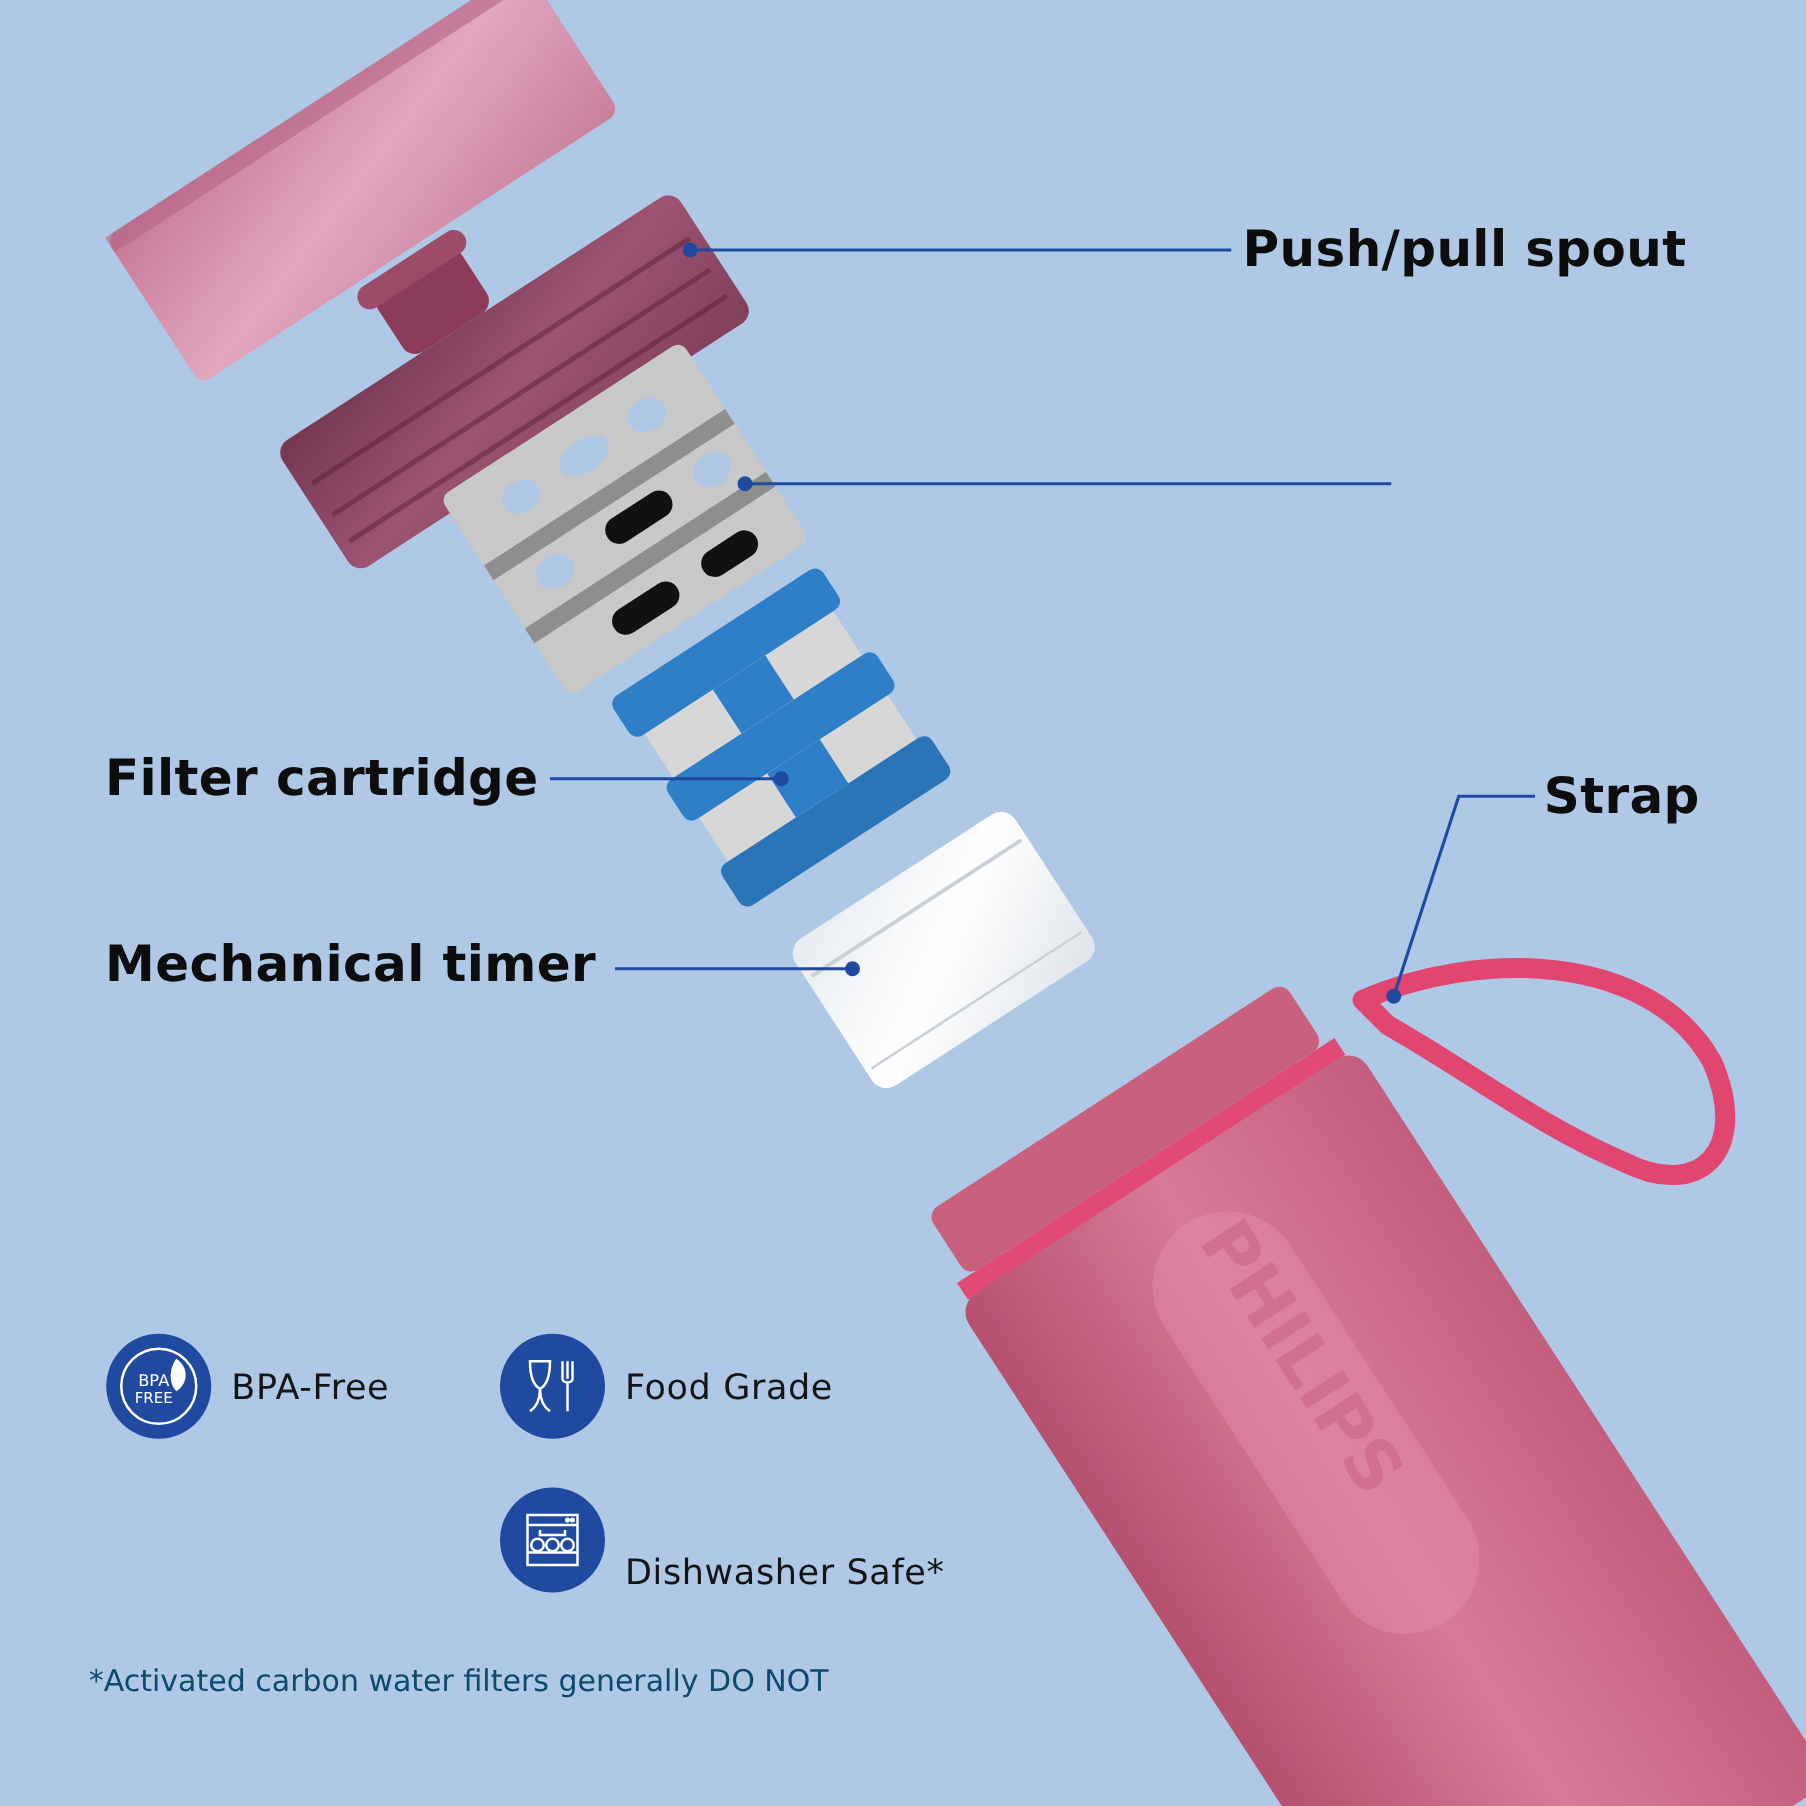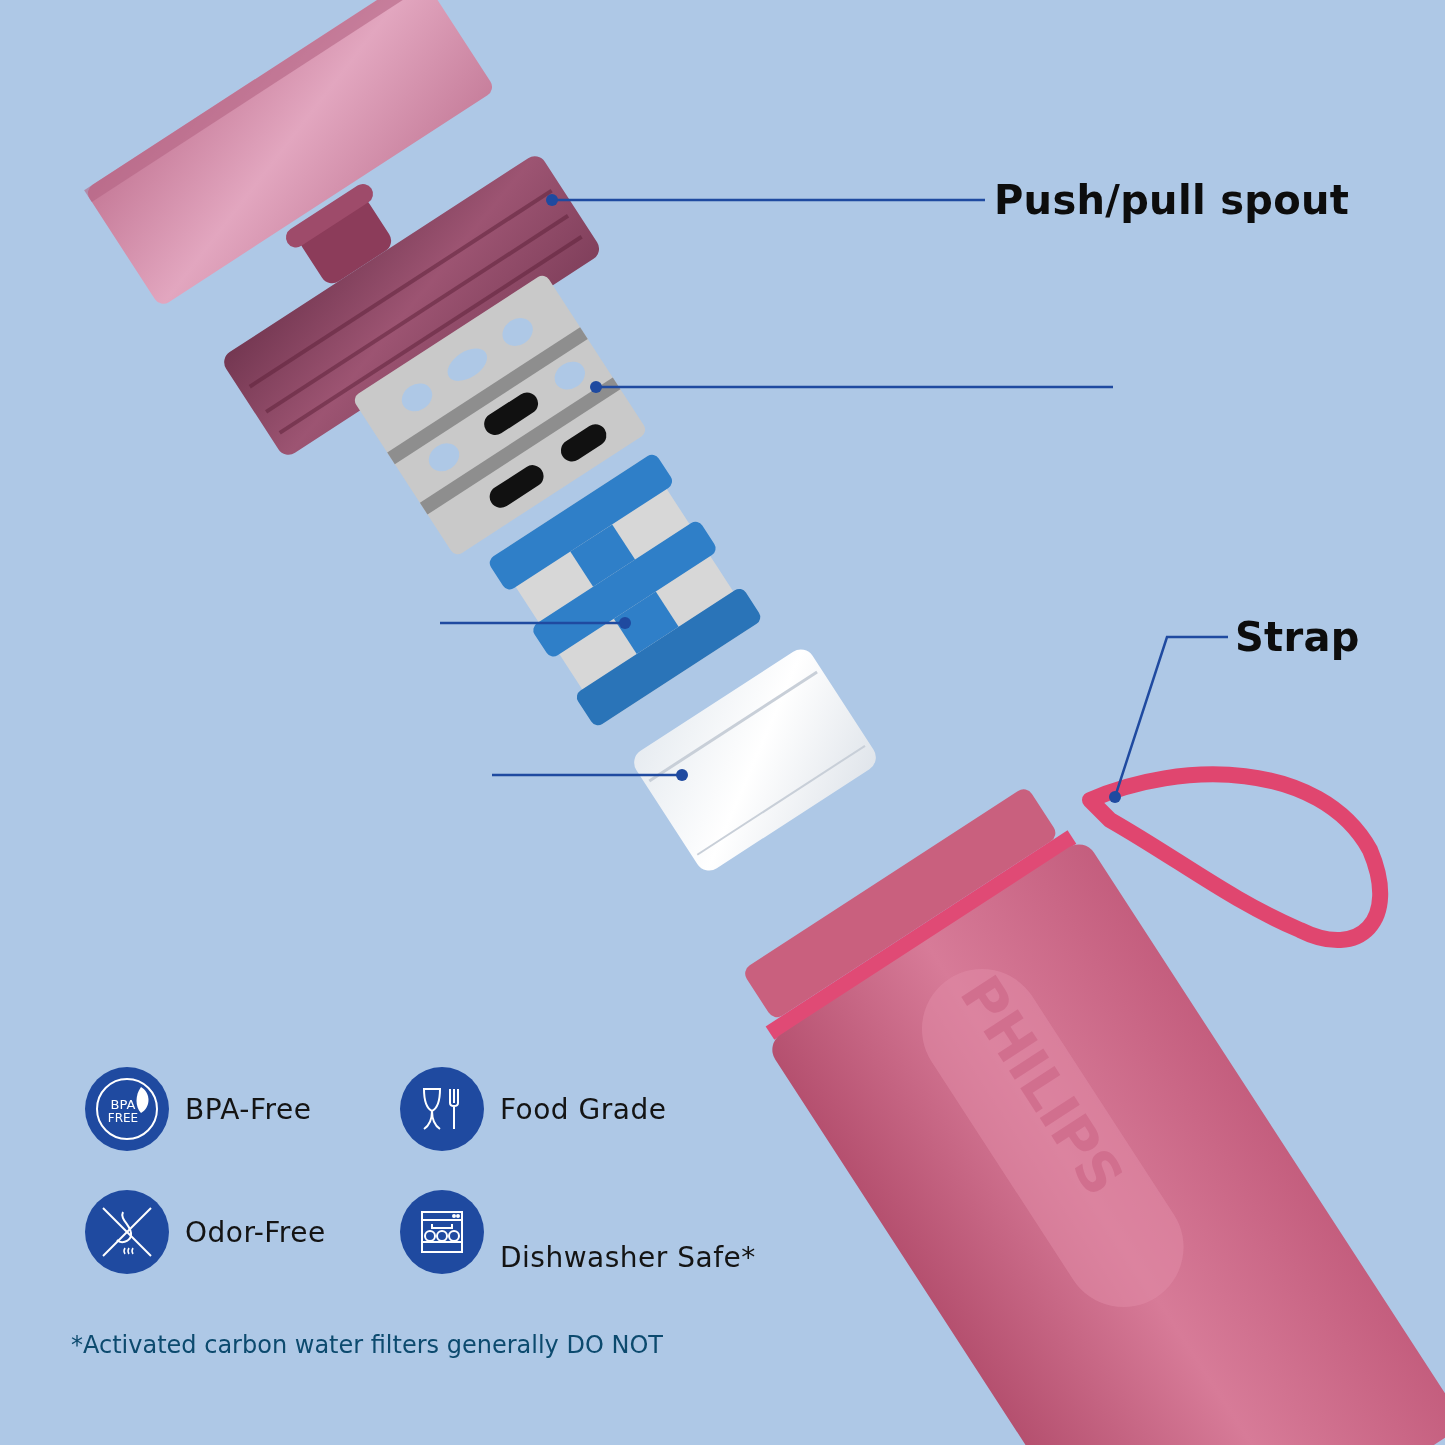--- a/index.html
+++ b/index.html
@@ -137,21 +137,23 @@
     <g fill="#1f4aa0">
       <circle cx="552" cy="200" r="6"></circle>
       <circle cx="596" cy="387" r="6"></circle>
       <circle cx="625" cy="623" r="6"></circle>
       <circle cx="682" cy="775" r="6"></circle>
       <circle cx="1115" cy="797" r="6"></circle>
     </g>
   </svg>
 
   <div class="callout-label" style="left:994px; top:180px;">Push/pull spout</div>
+  <div class="callout-label" style="left:84px; top:603px;">Filter cartridge</div>
   <div class="callout-label" style="left:1235px; top:617px;">Strap</div>
+  <div class="callout-label" style="left:84px; top:752px;">Mechanical timer</div>
 
   <div class="badge" style="left:85px; top:1067px;">
     <div class="badge-icon">
       <svg width="84" height="84" viewBox="0 0 84 84">
         <circle cx="42" cy="42" r="30" fill="none" stroke="#fff" stroke-width="2"></circle>
         <path d="M56 20 C66 26 66 40 56 46 C50 40 50 28 56 20 Z" fill="#fff"></path>
         <text x="38" y="42" text-anchor="middle" font-family="DejaVu Sans, sans-serif" font-size="13" fill="#fff">BPA</text>
         <text x="38" y="55" text-anchor="middle" font-family="DejaVu Sans, sans-serif" font-size="12" fill="#fff">FREE</text>
       </svg>
     </div>
@@ -162,31 +164,20 @@
     <div class="badge-icon">
       <svg width="84" height="84" viewBox="0 0 84 84" fill="none" stroke="#fff" stroke-width="2">
         <path d="M24 22 H40 C40 36 36 42 32 44 C28 42 24 36 24 22 Z"></path>
         <path d="M32 44 C32 52 30 58 24 62 M32 44 C32 52 34 58 40 62"></path>
         <path d="M50 22 V36 M54 22 V36 M58 22 V36 M50 36 C50 40 58 40 58 36 M54 38 V62"></path>
       </svg>
     </div>
     <span class="badge-label">Food Grade</span>
   </div>
 
-  <div class="badge" style="left:85px; top:1190px;">
-    <div class="badge-icon">
-      <svg width="84" height="84" viewBox="0 0 84 84" fill="none" stroke="#fff" stroke-width="2">
-        <line x1="18" y1="18" x2="66" y2="66"></line>
-        <line x1="66" y1="18" x2="18" y2="66"></line>
-        <path d="M38 22 C34 30 48 36 46 46 C44 52 36 54 32 50"></path>
-        <path d="M40 58 q-2 3 0 6 M44 58 q-2 3 0 6 M48 58 q-2 3 0 6" stroke-width="1.5"></path>
-      </svg>
-    </div>
-    <span class="badge-label">Odor-Free</span>
-  </div>
 
   <div class="badge" style="left:400px; top:1190px;align-items:flex-end;">
     <div class="badge-icon">
       <svg width="84" height="84" viewBox="0 0 84 84" fill="none" stroke="#fff" stroke-width="2">
         <rect x="22" y="22" width="40" height="40"></rect>
         <line x1="22" y1="30" x2="62" y2="30"></line>
         <circle cx="54" cy="26" r="1" fill="#fff"></circle>
         <circle cx="58" cy="26" r="1" fill="#fff"></circle>
         <path d="M32 34 V38 H52 V34"></path>
         <circle cx="30" cy="46" r="5"></circle>

